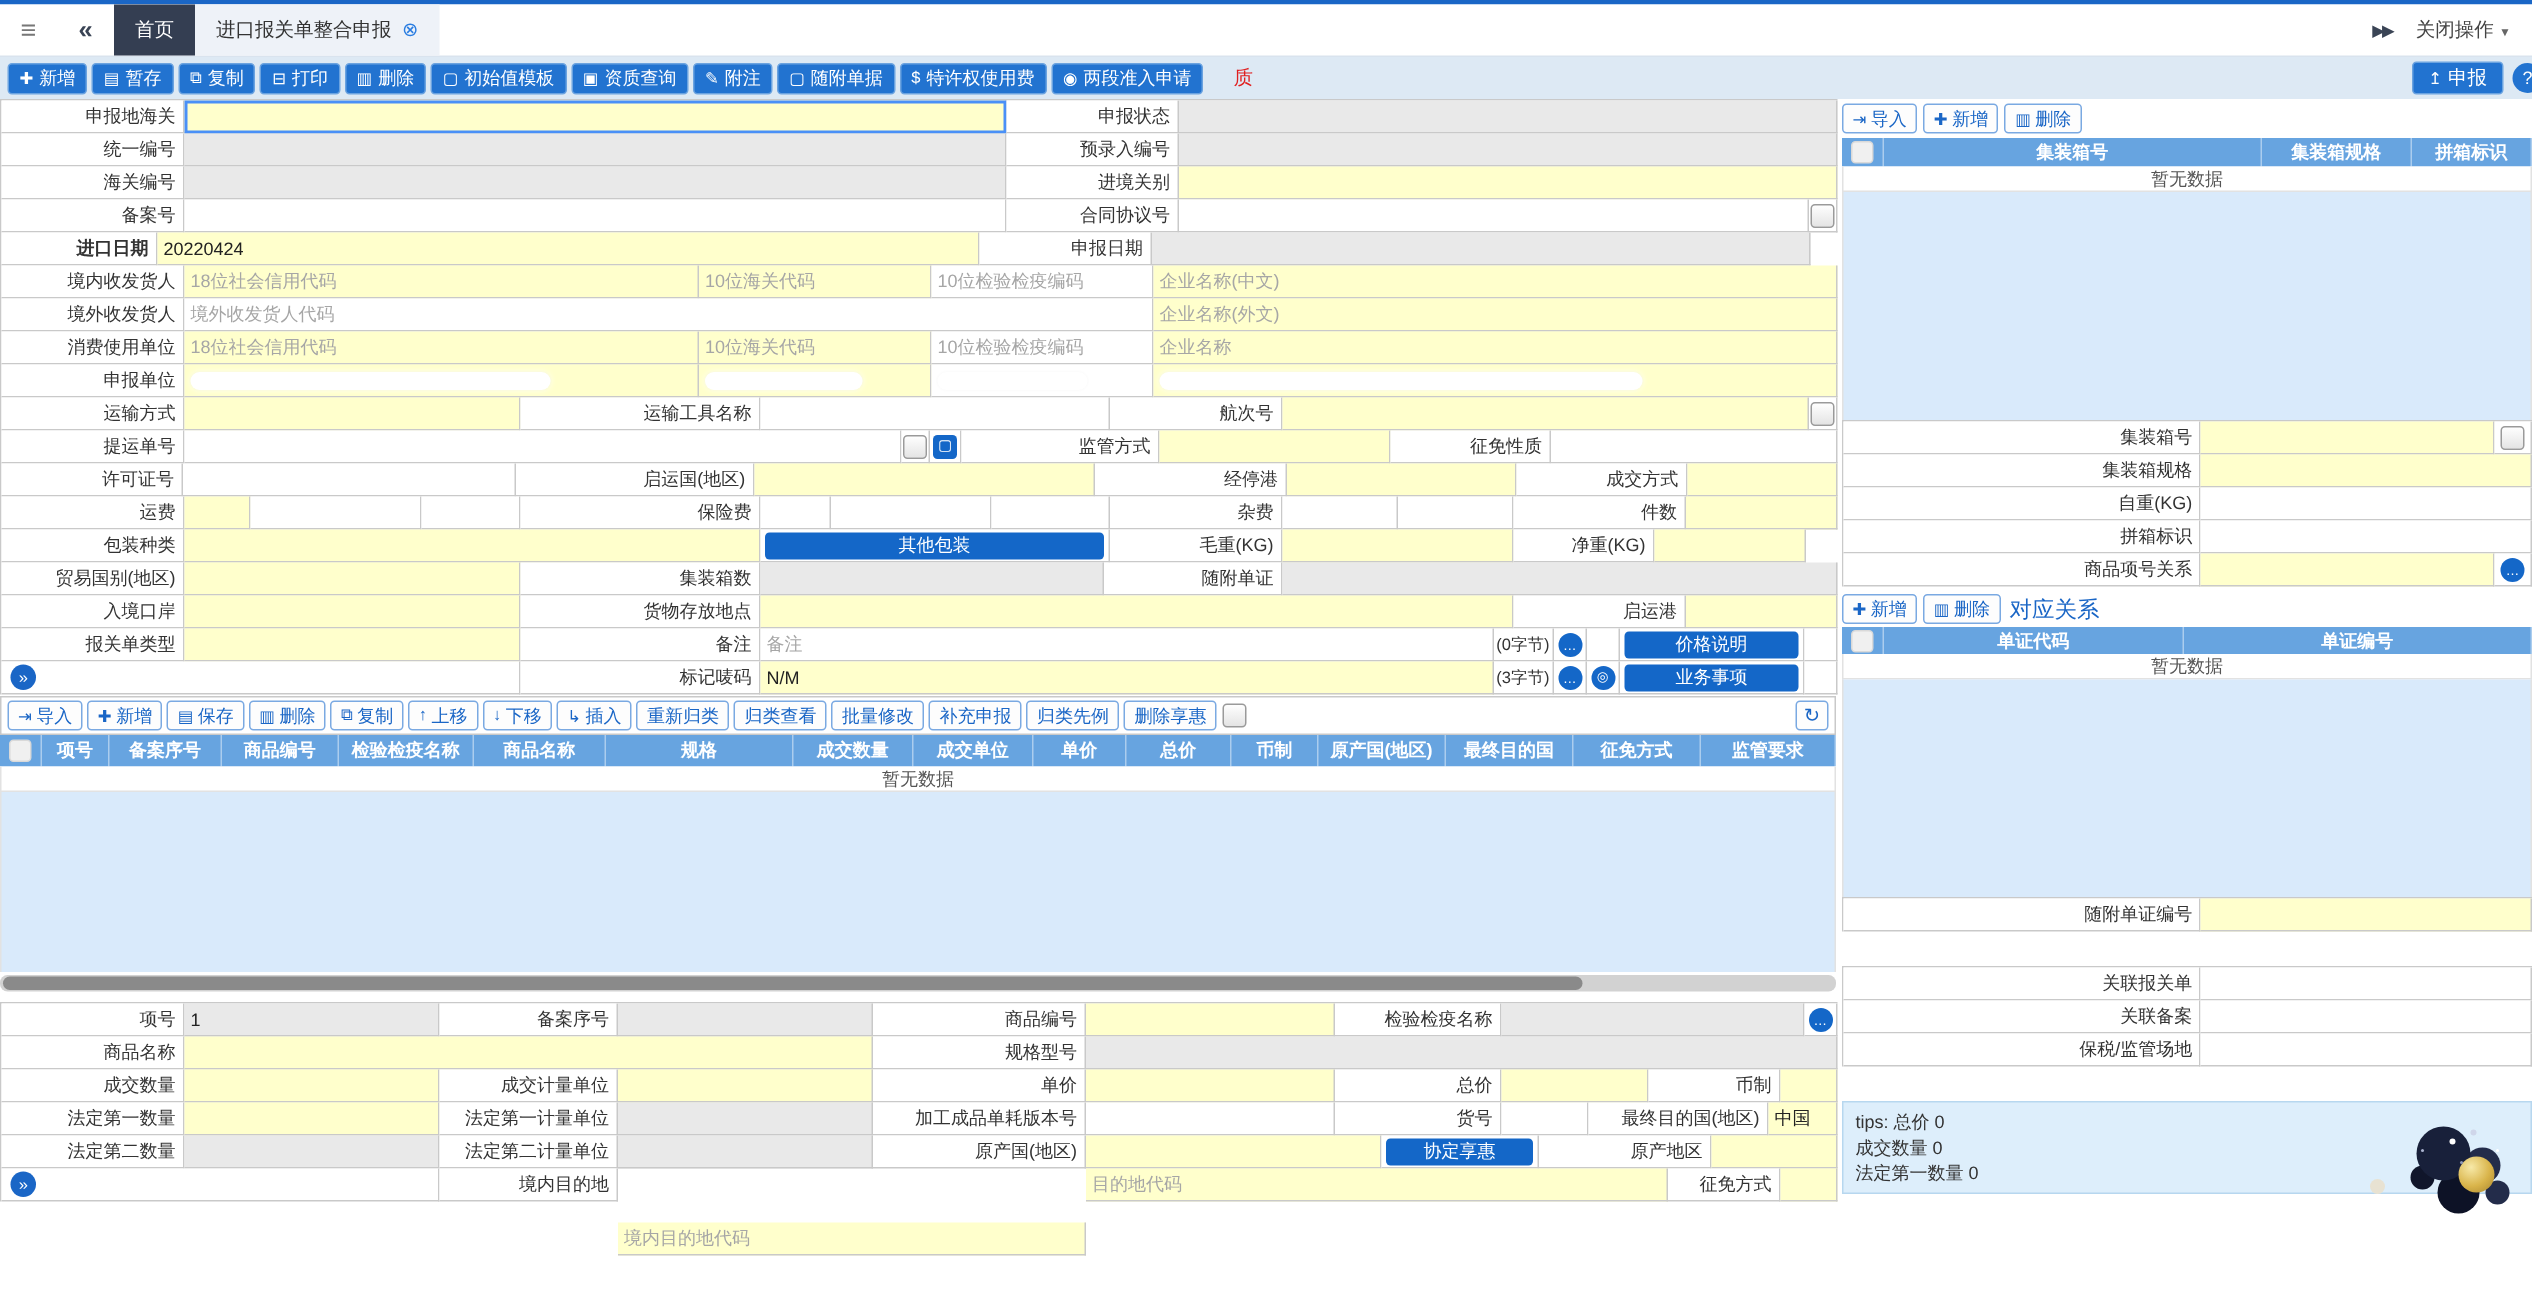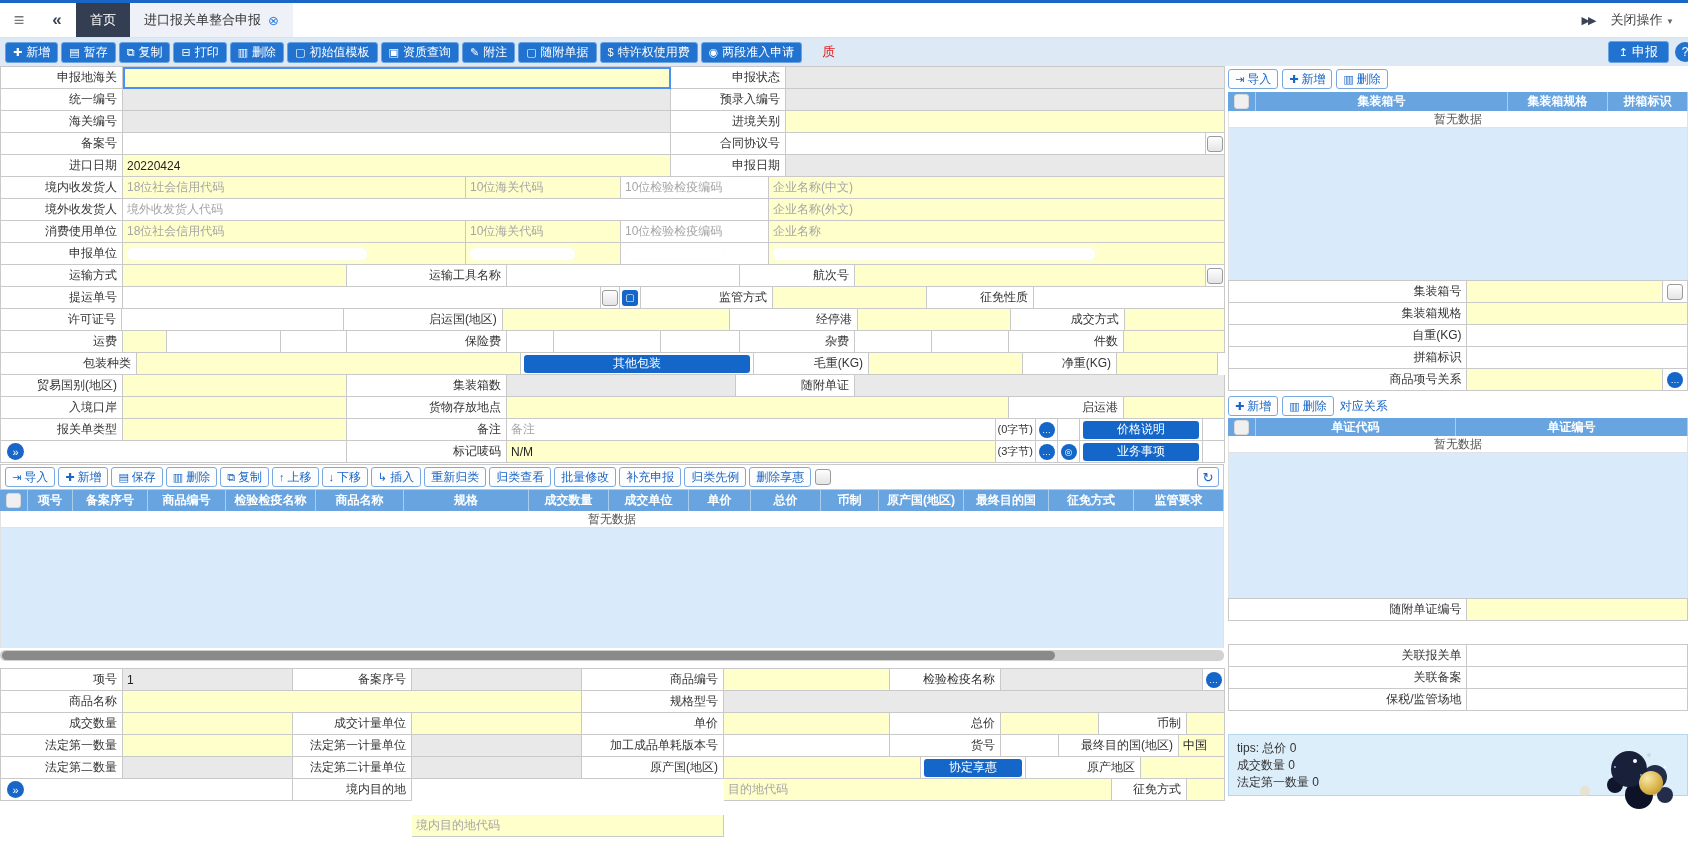--- a/index.html
+++ b/index.html
@@ -67,21 +67,21 @@
   .blue-area{background:#d9eafb;border-left:1px solid #e2e2e2;border-right:1px solid #e2e2e2;box-sizing:border-box;}
   .hscroll{position:absolute;top:584px;left:0;width:1224px;height:11px;background:#d2d2d2;border-radius:5px;}
   .hthumb{position:absolute;top:1px;left:2px;width:86%;height:9px;background:#8a8a8a;border-radius:5px;cursor:pointer;}
 
   .itable-wrap{position:absolute;top:424px;left:0;width:1224px;}
   .detail-wrap{position:absolute;top:602px;left:0;width:1224px;}
 
   
   .rsec{position:absolute;left:0;width:460px;box-sizing:border-box;}
   .rtoolbar{display:flex;align-items:center;gap:4px;height:100%;}
-  .rlink{color:#1a66c6;font-size:12px;cursor:pointer;margin-left:2px;}
+  .rlink{color:#1a66c6;font-size:15px;cursor:pointer;margin-left:2px;}
   .tips{background:#ddeefb;border:1px solid #b7d7ef;box-sizing:border-box;font-size:12px;color:#333;padding:5px 8px;line-height:17px;position:relative;overflow:visible;}
   .tips-line{white-space:nowrap;}
   .flowers{position:absolute;right:6px;bottom:-2px;width:130px;height:74px;pointer-events:none;}
   .fl-dark{position:absolute;right:34px;bottom:10px;width:36px;height:36px;border-radius:50%;background:#18203a;
     box-shadow:26px 8px 0 -6px #232c4a,-14px 16px 0 -10px #10162b,10px 26px 0 -4px #0d1226,36px 26px 0 -10px #232c4a,-6px -8px 0 -12px #232c4a;}
   .fl-gold{position:absolute;right:18px;bottom:2px;width:24px;height:24px;border-radius:50%;background:radial-gradient(circle at 35% 30%,#f7e9a8,#d9b44a 55%,#a8842e);box-shadow:-66px 8px 0 -7px #e8e2d2;}
   .fl-dots{position:absolute;right:44px;bottom:34px;width:4px;height:4px;border-radius:50%;background:#fff;
     box-shadow:14px -6px 0 0 #cfd6ea,-20px 6px 0 -1px #aab3cf,30px 6px 0 -1px #fff,6px 14px 0 -1px #8d97b8;}
 </style>
 </head>
@@ -189,21 +189,21 @@
         <div class="frow">
           <div class="fl" style="width: 122px;">备案号</div>
           <div class="fi bg-w" style="width: 548px;"></div>
           <div class="fl" style="width: 115px;">合同协议号</div>
           <div class="fi bg-w" style="width: 420px;"></div>
           <div class="fcell" style="width: 19px;">
             <div class="chk"></div>
           </div>
         </div>
         <div class="frow">
-          <div class="fl" style="width: 122px;">进口日期</div>
+          <div class="fl" style="width: 104px; font-weight: bold;">进口日期</div>
           <div class="fi bg-y" style="width: 548px;">
             <span class="val">20220424</span>
           </div>
           <div class="fl" style="width: 115px;">申报日期</div>
           <div class="fi bg-g" style="width: 439px;"></div>
         </div>
         <div class="frow">
           <div class="fl" style="width: 122px;">境内收发货人</div>
           <div class="fi bg-y" style="width: 343px;">
             <span class="ph">18位社会信用代码</span>
@@ -301,21 +301,21 @@
           <div class="fi bg-w" style="width: 47px;"></div>
           <div class="fi bg-w" style="width: 107px;"></div>
           <div class="fi bg-w" style="width: 79px;"></div>
           <div class="fl" style="width: 115px;">杂费</div>
           <div class="fi bg-w" style="width: 77px;"></div>
           <div class="fi bg-w" style="width: 77px;"></div>
           <div class="fl" style="width: 115px;">件数</div>
           <div class="fi bg-y" style="width: 101px;"></div>
         </div>
         <div class="frow">
-          <div class="fl" style="width: 136px;">包装种类</div>
+          <div class="fl" style="width: 122px;">包装种类</div>
           <div class="fi bg-y" style="width: 384px;"></div>
           <div class="fcell btncell" style="width: 233px;">
             <div class="fbtn">其他包装</div>
           </div>
           <div class="fl" style="width: 115px;">毛重(KG)</div>
           <div class="fi bg-y" style="width: 154px;"></div>
           <div class="fl" style="width: 94px;">净重(KG)</div>
           <div class="fi bg-y" style="width: 101px;"></div>
         </div>
         <div class="frow">

